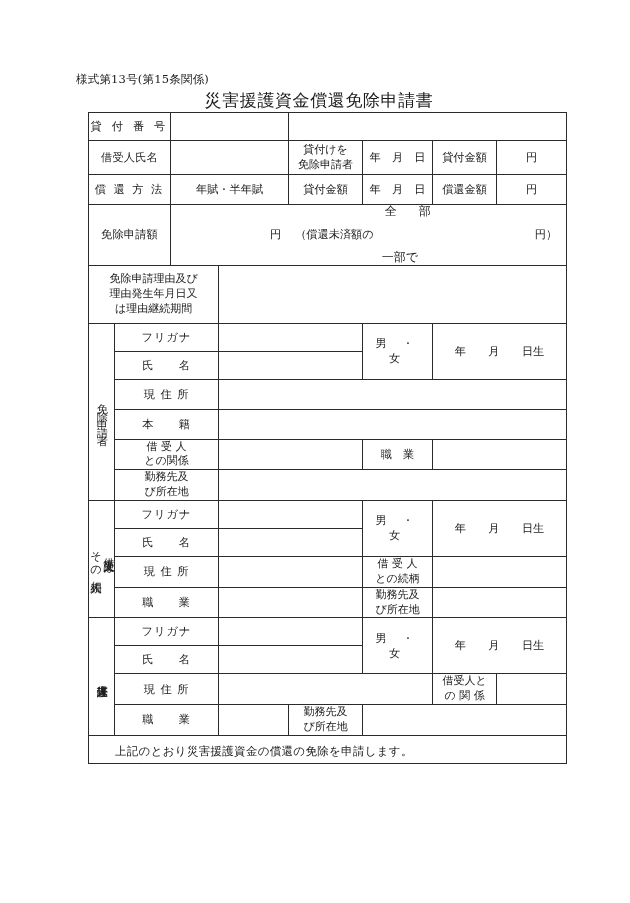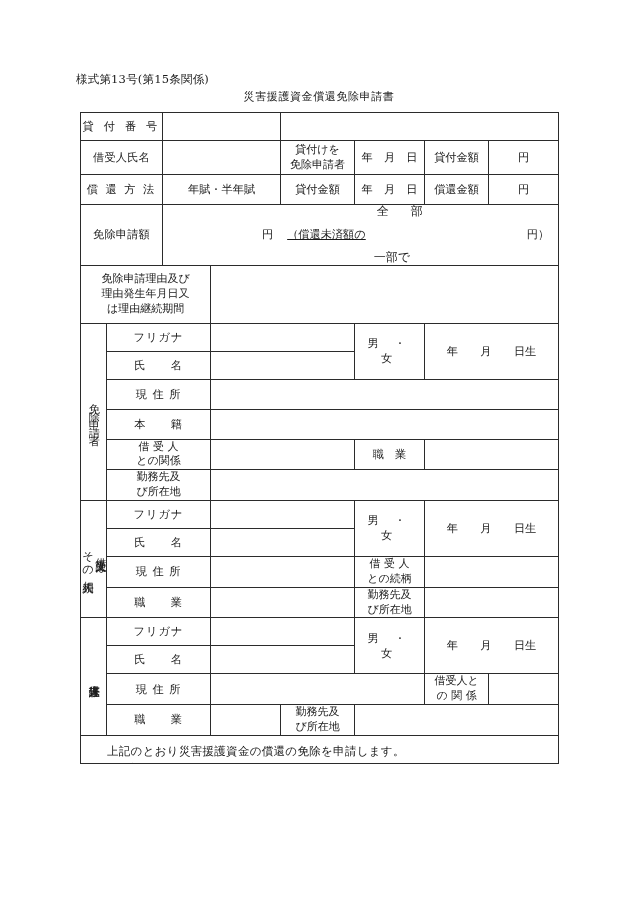--- a/index.html
+++ b/index.html
@@ -29,29 +29,29 @@
     font-size: 11.5px;
     letter-spacing: 0.2px;
     white-space: nowrap;
   }
   .doc-title {
     position: absolute;
     left: 0;
     top: 89px;
     width: 604px;
     text-align: center;
-    font-size: 11px;
+    font-size: 17px;
     letter-spacing: 0.6px;
     padding-left: 34px;
     box-sizing: border-box;
   }
 
   table.grid {
     position: absolute;
-    left: 80px;
+    left: 88px;
     top: 112px;
     width: 478px;
     border-collapse: collapse;
     table-layout: fixed;
     font-size: 11.2px;
   }
   table.grid td {
     border: 1px solid #2b2b2b;
     padding: 0;
     vertical-align: middle;
@@ -110,21 +110,21 @@
   .amt-row {
     display: flex;
     align-items: center;
     width: 100%;
     height: 100%;
     box-sizing: border-box;
     padding: 0 9px 0 0;
     font-size: 11.2px;
   }
   .amt-yen { margin-left: auto; }
-  .amt-paren { margin-left: 14px; text-decoration: underline; }
+  .amt-paren { margin-left: 14px; }
   .amt-stack {
     display: inline-flex;
     flex-direction: column;
     line-height: 1.15;
     margin-left: 8px;
     font-size: 12px;
     text-align: left;
     gap: 32px;
   }
   .amt-stack .r1 { letter-spacing: 5px; padding-left: 3px;}

